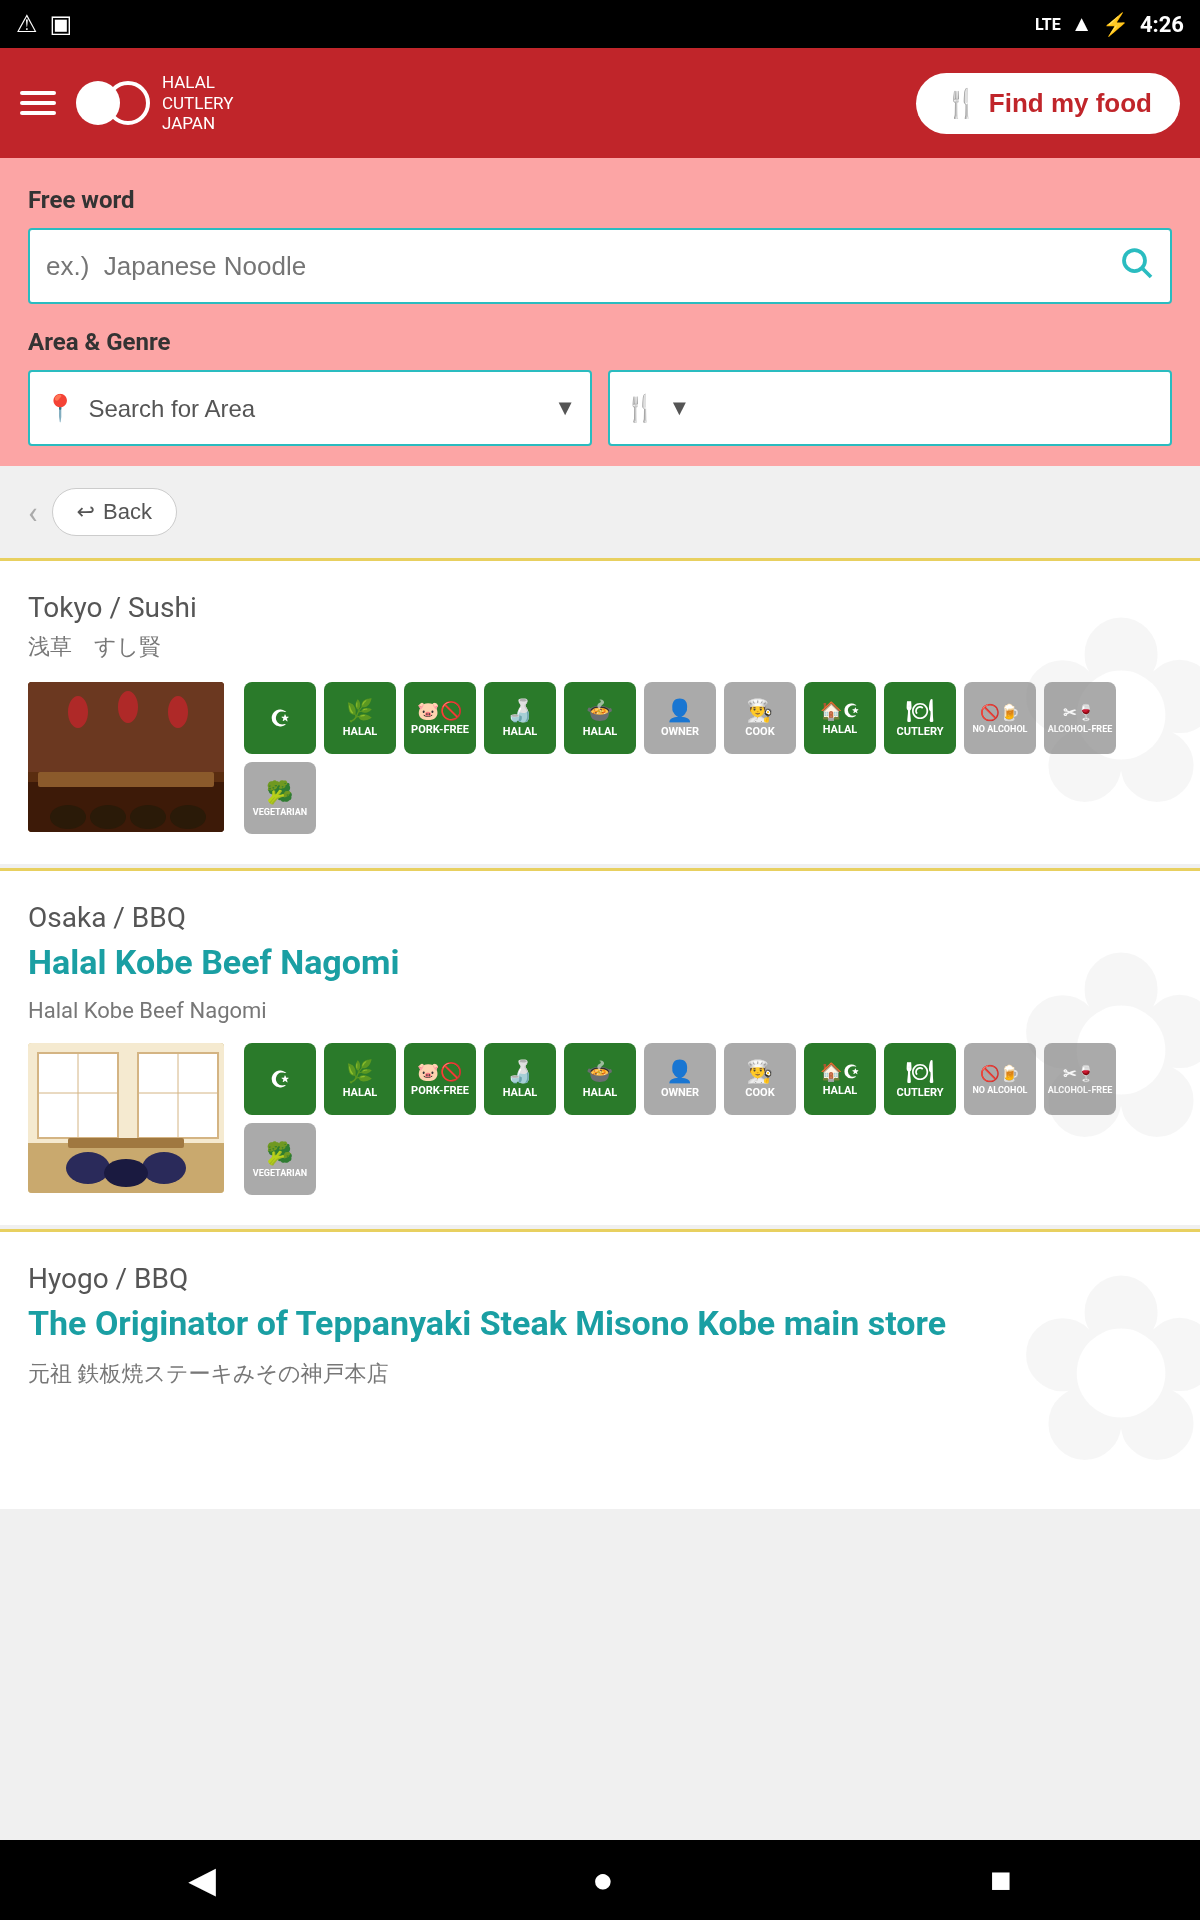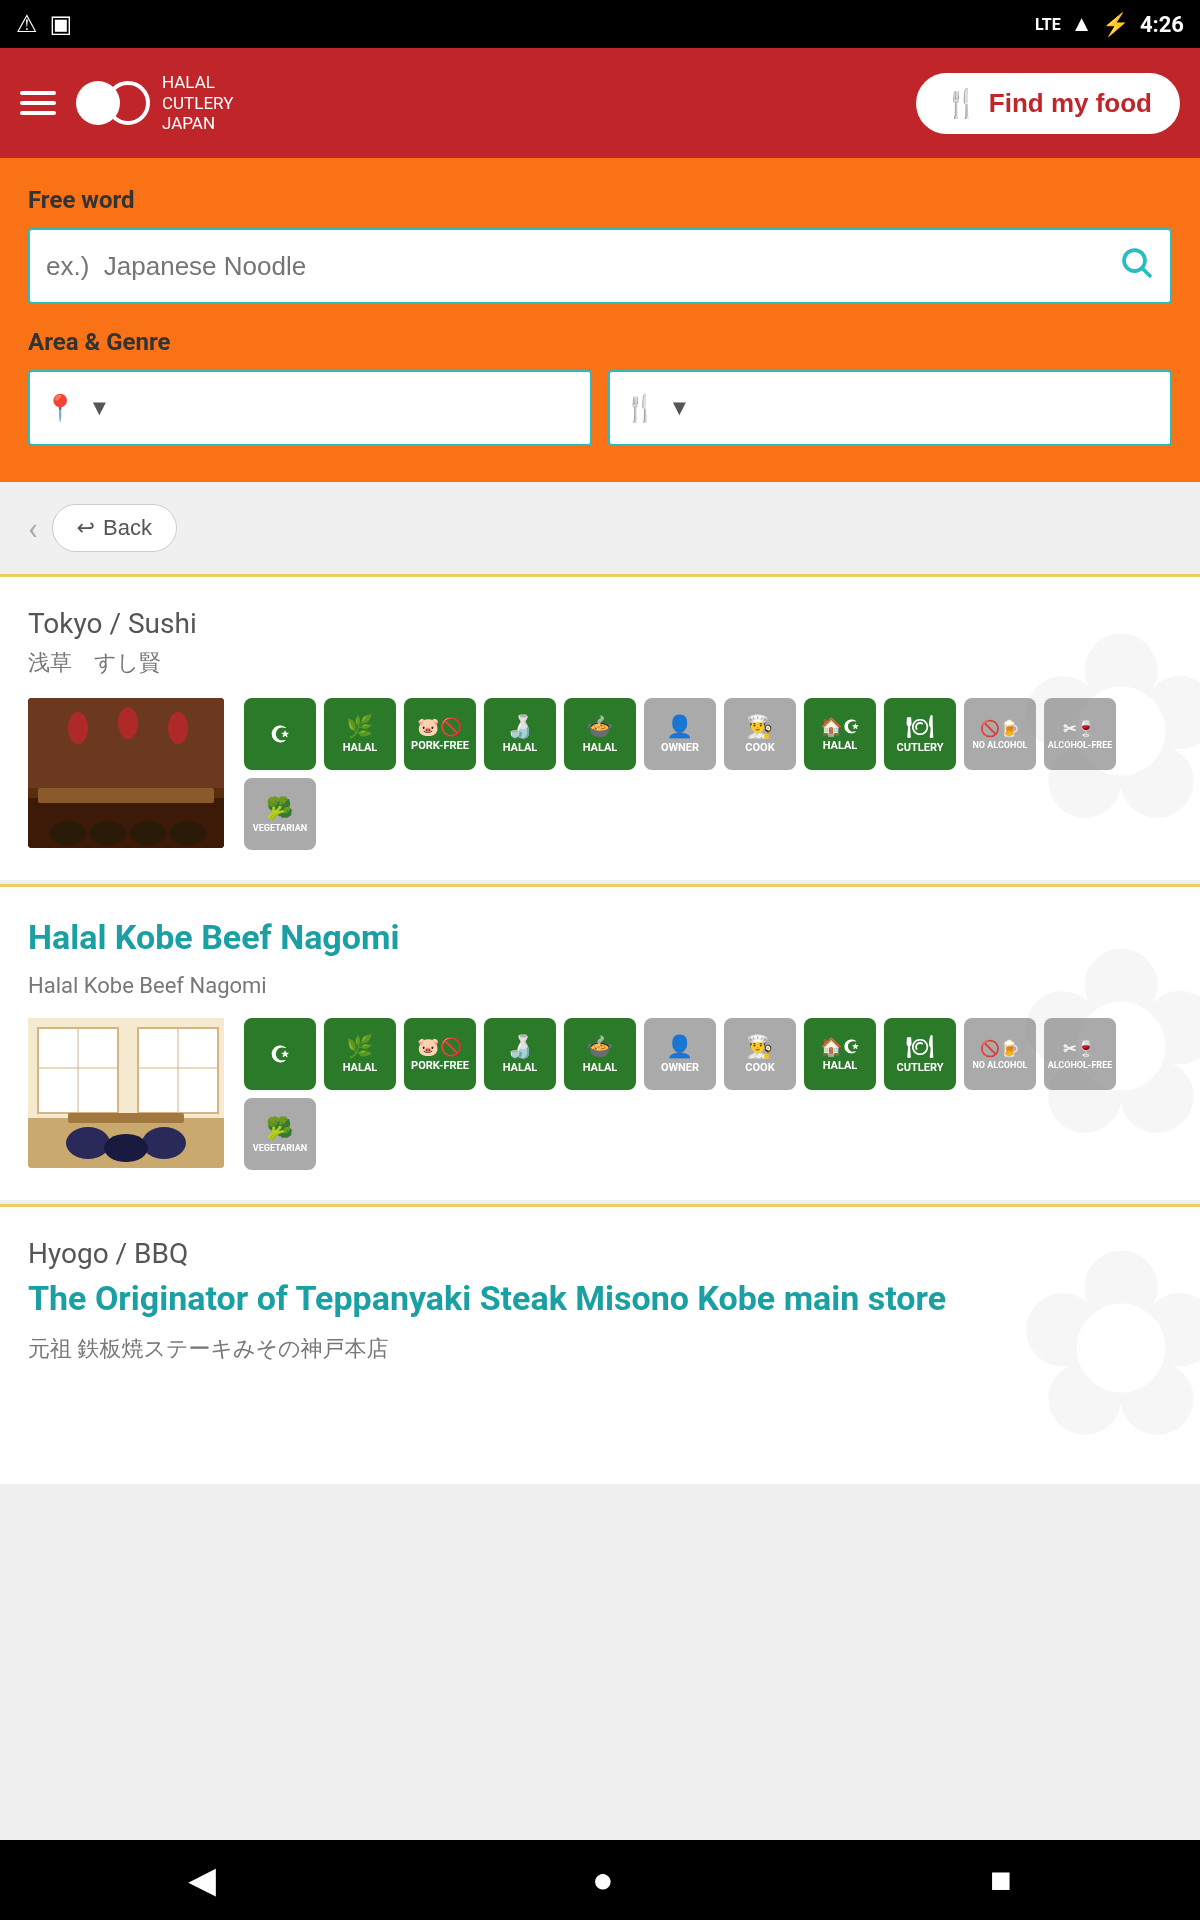--- a/index.html
+++ b/index.html
@@ -68,22 +68,22 @@
       gap: 10px;
       cursor: pointer;
       font-size: 26px;
       font-weight: bold;
       color: #c0252a;
     }
     .find-food-icon { font-size: 28px; }
 
     
     .search-area {
-      background: #f97316;
-      padding: 28px 28px 36px;
+      background: #fca5a5;
+      padding: 28px 28px 20px;
     }
     .free-word-label {
       font-size: 24px;
       font-weight: bold;
       color: #333;
       margin-bottom: 14px;
     }
     .search-input-wrapper {
       border: 2px solid #2abcc0;
       border-radius: 4px;
@@ -337,20 +337,23 @@
         <circle cx="11" cy="11" r="7"></circle>
         <line x1="16.5" y1="16.5" x2="22" y2="22"></line>
       </svg>
     </button>
   </div>
 
   <div class="area-genre-label">Area &amp; Genre</div>
   <div class="dropdowns-row">
     <div class="dropdown-wrapper">
       <span class="dropdown-icon">📍</span>
+      <select class="dropdown-select">
+        <option>Search for Area</option>
+      </select>
       <span class="dropdown-arrow">▼</span>
     </div>
     <div class="dropdown-wrapper">
       <span class="dropdown-icon">🍴</span>
       <span class="dropdown-arrow">▼</span>
     </div>
   </div>
 </div>
 
 <div class="back-area">
@@ -445,20 +448,21 @@
       <div class="badge badge-gray">
         <span class="badge-icon">🥦</span>
         <span class="badge-label" style="font-size:9px;">VEGETARIAN</span>
       </div>
     </div>
   </div>
 </div>
 
 <div class="restaurant-card" style="margin-top:4px;">
   <div class="card-watermark">✿</div>
+  <div class="card-location">Osaka / BBQ</div>
   <div class="card-title">Halal Kobe Beef Nagomi</div>
   <div class="card-subtitle">Halal Kobe Beef Nagomi</div>
   <div class="card-body">
     <div class="card-image img-kobe">
       <svg width="196" height="150" viewBox="0 0 196 150" xmlns="http://www.w3.org/2000/svg">
         <rect width="196" height="150" fill="#e8d5a3"></rect>
 
         <rect x="0" y="100" width="196" height="50" fill="#c9a96e"></rect>
 
         <rect x="0" y="0" width="196" height="100" fill="#f5ead0"></rect>

